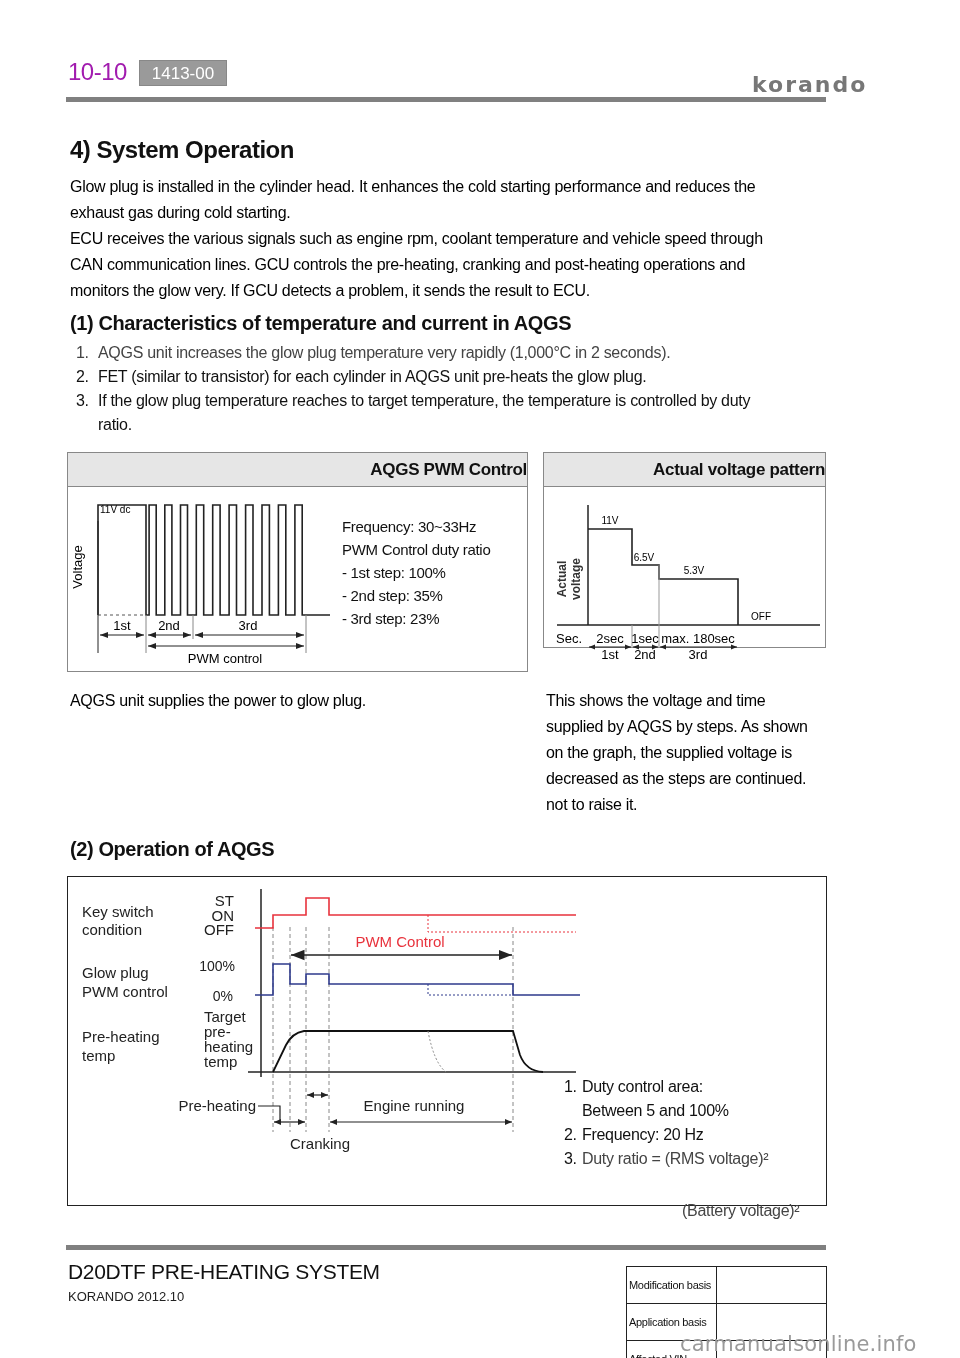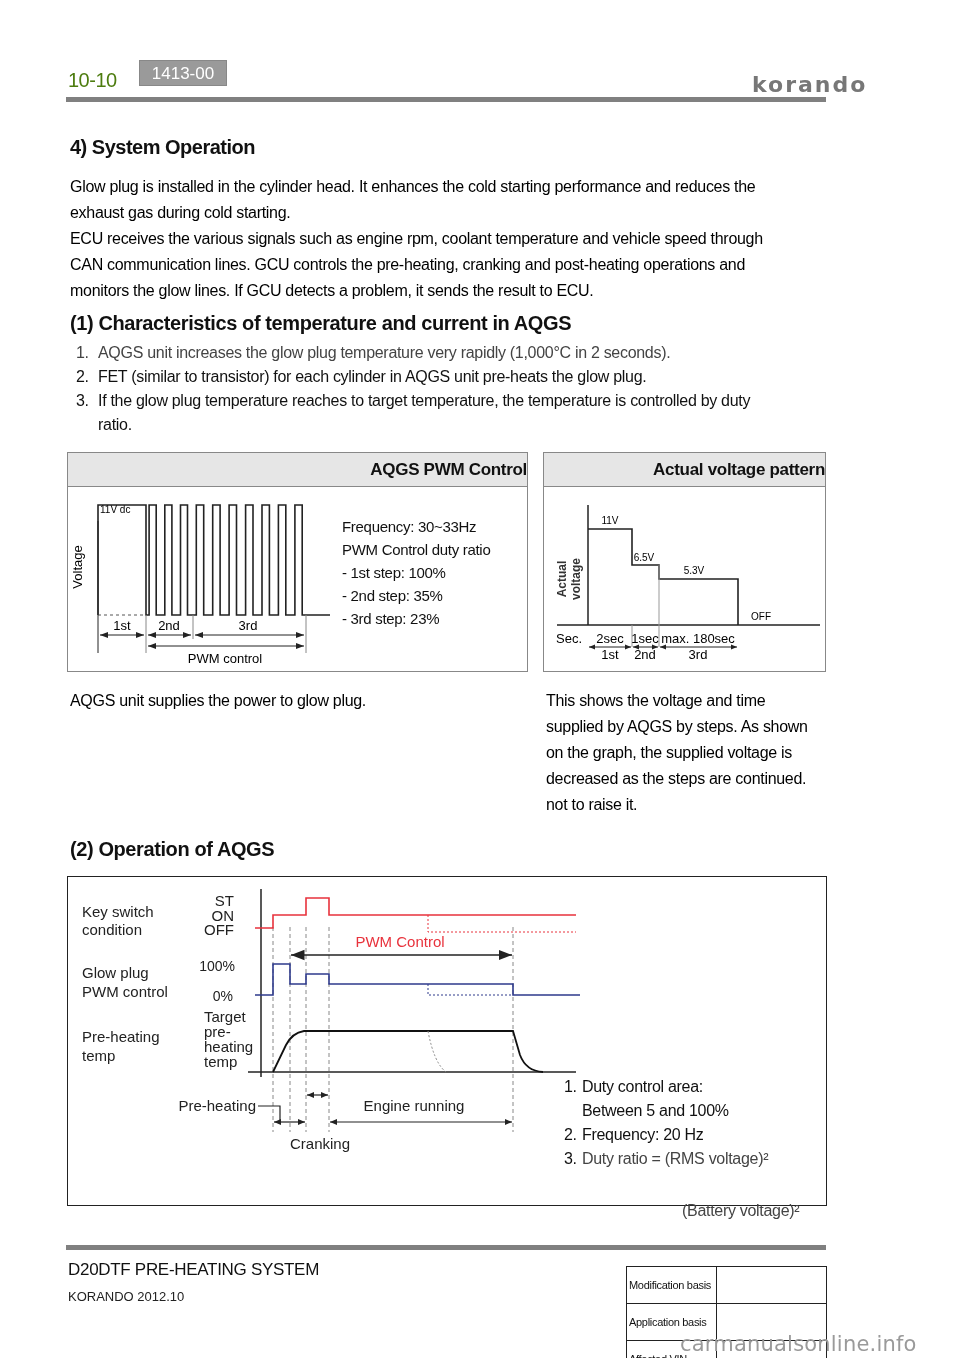--- a/index.html
+++ b/index.html
@@ -2,61 +2,61 @@
 <html><head>
   <meta charset="utf-8">
   <style>
     * { box-sizing: border-box; margin: 0; padding: 0; }
     html, body { width: 960px; height: 1358px; background: #ffffff; }
     body { position: relative; font-family: "Liberation Sans", sans-serif; color: #111; overflow: hidden; }
 
     .abs { position: absolute; }
 
     
-    .page-num { left: 68px; top: 58px; font-size: 20px; color: #4d7c0f; letter-spacing: -0.5px; margin-top: 11px; }
+    .page-num { left: 68px; top: 58px; font-size: 24px; color: #a21caf; letter-spacing: -0.5px; }
     .section-code { left: 139px; top: 60px; width: 88px; height: 26px; background: #9a9a9a; color: #fff; font-size: 17px; line-height: 26px; text-align: center; border: 1px solid #888; }
     .brand-logo { left: 752px; top: 72px; font-size: 22px; color: #777; letter-spacing: 2px; font-weight: bold; font-family: "DejaVu Sans", sans-serif; }
     .header-rule { left: 66px; top: 97px; width: 760px; height: 5px; background: #808080; }
 
-    .h1 { left: 70px; top: 136px; font-size: 20px; font-weight: bold; letter-spacing: -0.5px; }
+    .h1 { left: 70px; top: 136px; font-size: 24px; font-weight: bold; letter-spacing: -0.5px; }
     .body-text { font-size: 16px; line-height: 26px; color: #000000; letter-spacing: -0.3px; }
     .p1 { left: 70px; top: 174px; width: 760px; }
 
     .h2 { font-size: 20px; font-weight: bold; letter-spacing: -0.4px; }
     .h2a { left: 70px; top: 312px; }
     .list1 { left: 76px; top: 341px; width: 740px; font-size: 16px; line-height: 24px; letter-spacing: -0.3px; }
     .list1 li { list-style: none; display: flex; }
     .list1 .num { width: 22px; flex: none; }
     .list1 .item-1 { color: #444; }
 
     
     .panel { border: 1.5px solid #888; background: #fff; }
     .panel-head { height: 34px; background: #e6e6e6; border-bottom: 1.5px solid #888; font-weight: bold; font-size: 17px; text-align: right; line-height: 33px; letter-spacing: -0.3px; }
     .panel-pwm { left: 67px; top: 452px; width: 461px; height: 220px; }
-    .panel-volt { left: 543px; top: 452px; width: 283px; height: 220px; }
+    .panel-volt { left: 543px; top: 452px; width: 283px; height: 196px; }
     .panel svg { position: absolute; left: 0; top: 34px; }
     .pwm-notes { position: absolute; left: 274px; top: 62px; font-size: 15px; line-height: 23px; letter-spacing: -0.3px; }
 
     .caption-left { left: 70px; top: 688px; }
     .caption-right { left: 546px; top: 688px; width: 300px; }
 
     .h2b { left: 70px; top: 838px; }
 
     .op-box { left: 67px; top: 876px; width: 760px; height: 330px; border: 1.5px solid #222; }
     .op-box svg { position: absolute; left: 0; top: 0; }
     .op-notes { position: absolute; left: 496px; top: 198px; font-size: 16px; line-height: 24px; letter-spacing: -0.3px; }
     .op-notes .row { display: flex; }
     .op-notes .n { width: 18px; flex: none; }
     .op-notes .indent { padding-left: 18px; }
     .op-notes .light { color: #444; }
     .op-notes .denom { padding-left: 118px; color: #444; margin-top: 28px; }
 
     
     .footer-rule { left: 66px; top: 1245px; width: 760px; height: 5px; background: #808080; }
-    .footer-title { left: 68px; top: 1260px; font-size: 17px; letter-spacing: -0.3px; }
+    .footer-title { left: 68px; top: 1260px; font-size: 21px; letter-spacing: -0.3px; }
     .footer-sub { left: 68px; top: 1289px; font-size: 13px; color: #222; }
     .basis-table { left: 626px; top: 1266px; border-collapse: collapse; }
     .basis-table td { border: 1px solid #222; height: 20px; font-size: 11px; padding: 12px 2px; letter-spacing: -0.3px; }
     .basis-table td.lbl { width: 90px; }
     .basis-table td.val { width: 110px; }
     .watermark { left: 680px; top: 1332px; font-size: 21px; color: #9a9a9a; letter-spacing: 0.2px; font-family: "DejaVu Sans", sans-serif; }
 
     text { font-family: "Liberation Sans", sans-serif; }
   </style>
 </head>
@@ -66,21 +66,21 @@
 <div class="abs section-code">1413-00</div>
 <div class="abs brand-logo">korando</div>
 <div class="abs header-rule"></div>
 
 <div class="abs h1">4) System Operation</div>
 <div class="abs body-text p1">
   <div>Glow plug is installed in the cylinder head. It enhances the cold starting performance and reduces the</div>
   <div>exhaust gas during cold starting.</div>
   <div>ECU receives the various signals such as engine rpm, coolant temperature and vehicle speed through</div>
   <div>CAN communication lines. GCU controls the pre-heating, cranking and post-heating operations and</div>
-  <div>monitors the glow lines. If GCU detects a problem, it sends the result to ECU.</div>
+  <div>monitors the glow very. If GCU detects a problem, it sends the result to ECU.</div>
 </div>
 
 <div class="abs h2 h2a">(1) Characteristics of temperature and current in AQGS</div>
 <ul class="abs list1">
   <li class="item-1">
     <span class="num">1.</span>
     <span>AQGS unit increases the glow plug temperature very rapidly (1,000°C in 2 seconds).</span>
   </li>
   <li>
     <span class="num">2.</span>

